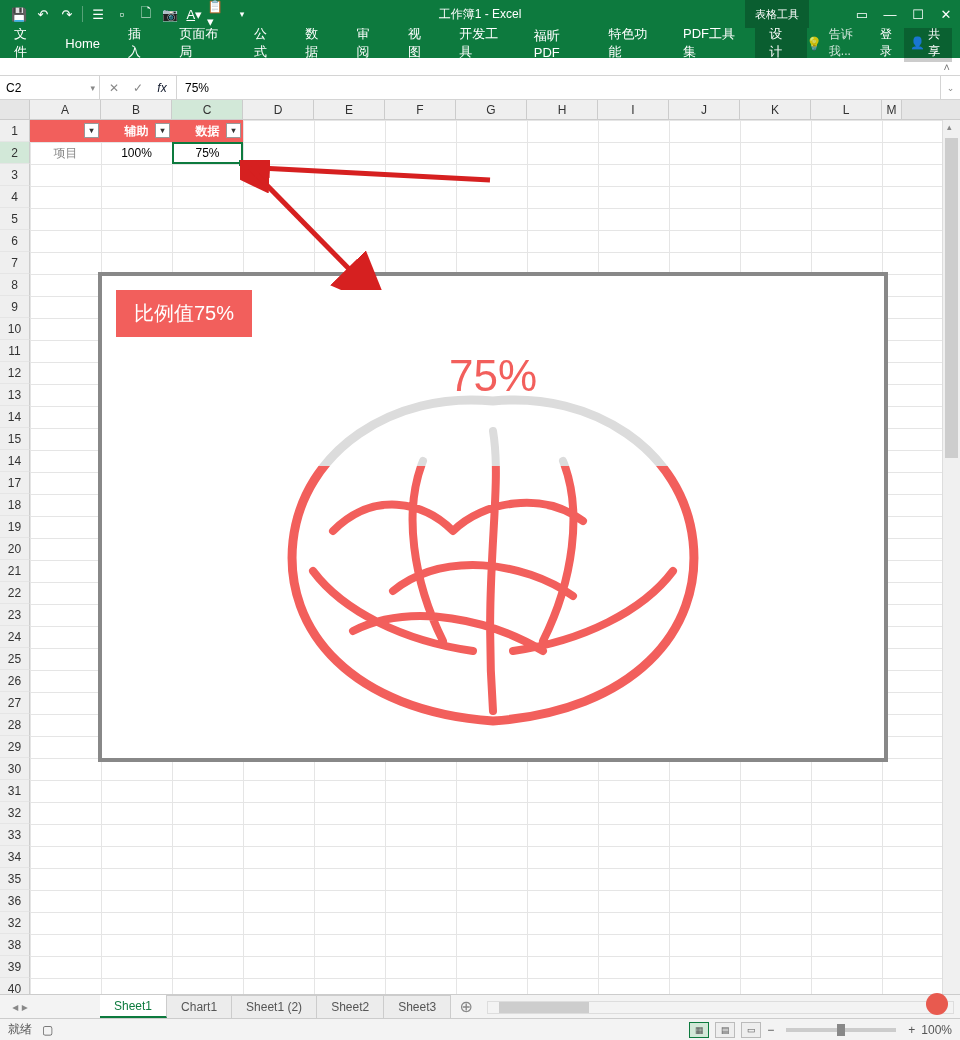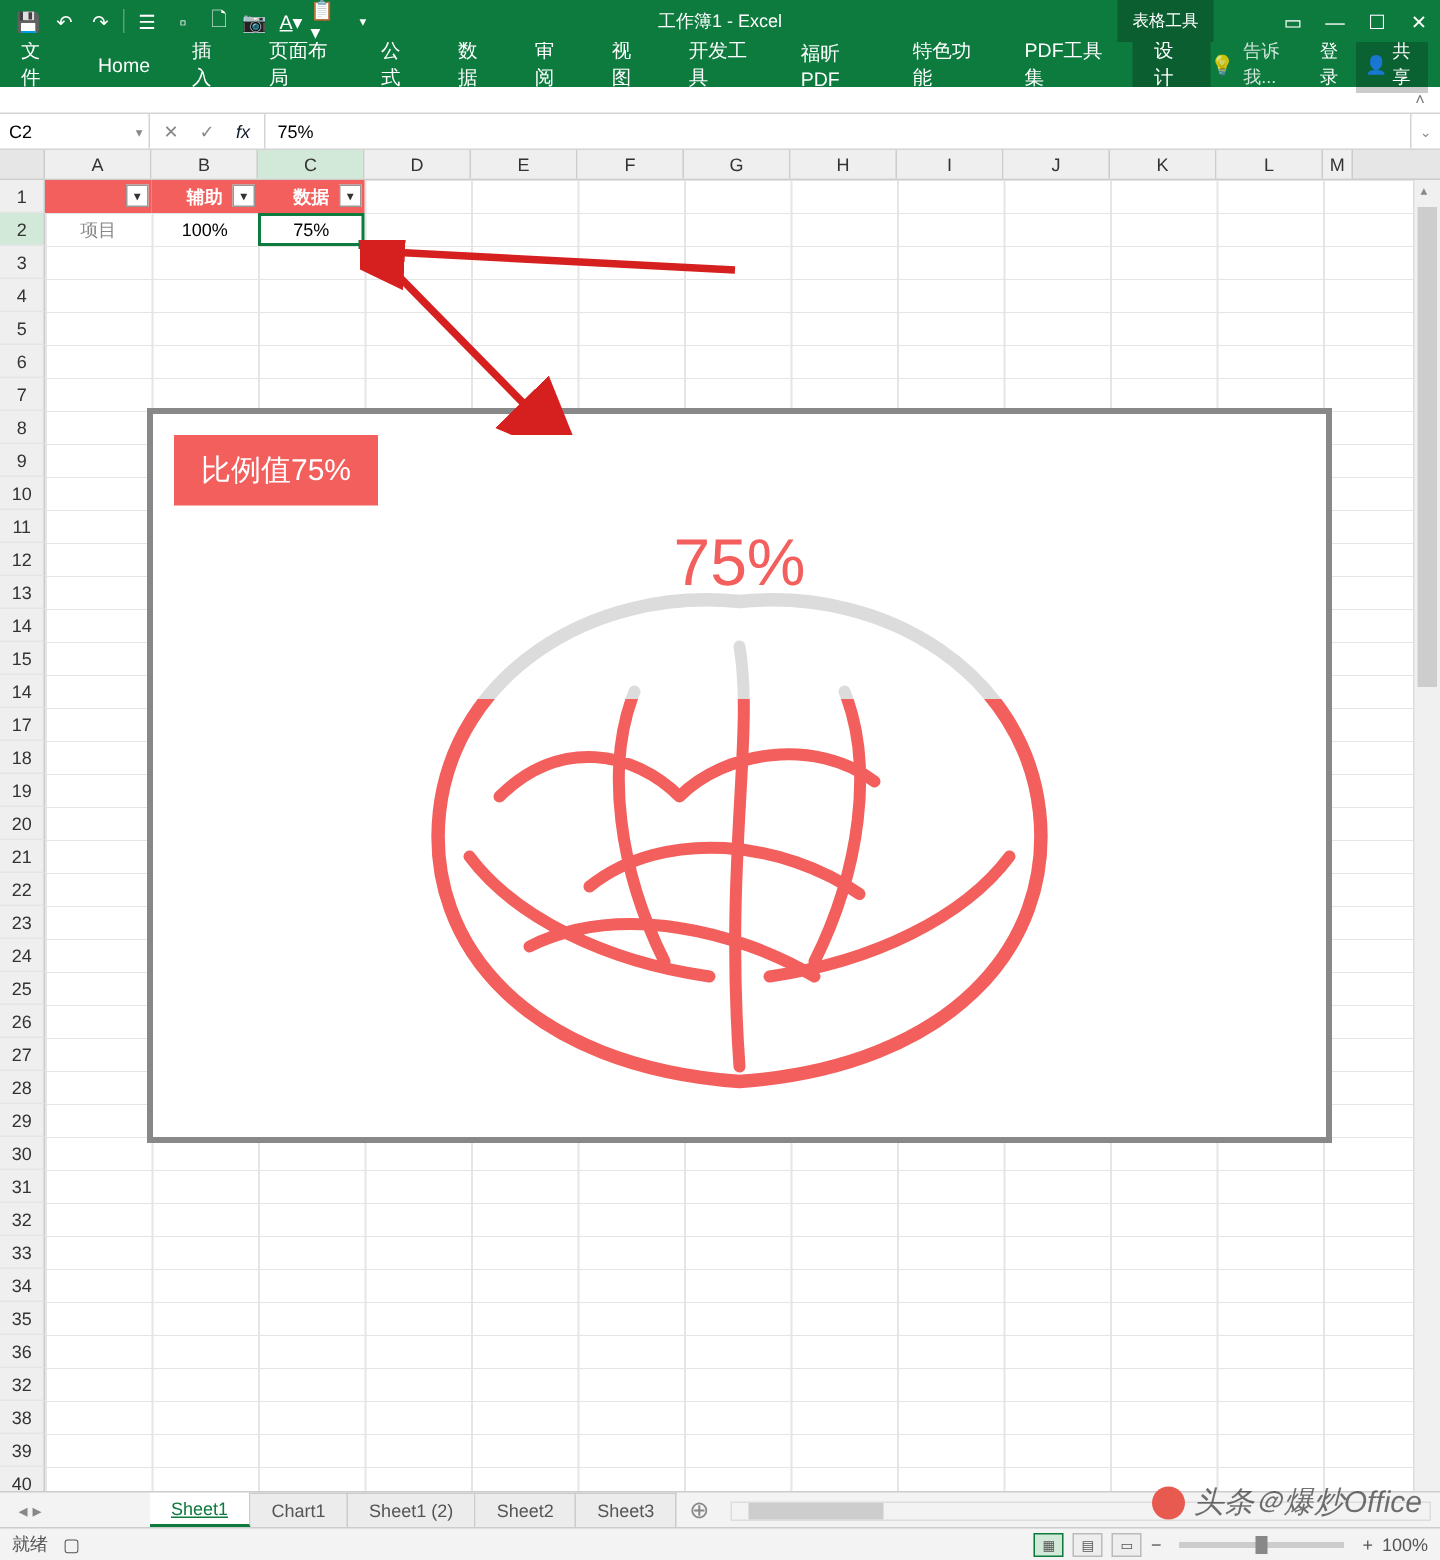--- a/index.html
+++ b/index.html
@@ -74,21 +74,21 @@
 .brain-svg { width: 100%; height: 100%; }
 
 
 .arrow { position: absolute; pointer-events: none; }
 
 
 .sheet-bar { position: absolute; left: 0; right: 0; bottom: 22px; height: 24px; background: #f3f3f3; border-top: 1px solid #ccc; display: flex; align-items: stretch; font-size: 12px; }
 .sheet-nav { width: 40px; display: flex; align-items: center; justify-content: center; gap: 6px; color: #888; }
 .sheet-spacer { width: 60px; }
 .sheet-tab { padding: 0 14px; border-right: 1px solid #ccc; border-top: 1px solid #ccc; background: #ececec; display: flex; align-items: center; color: #555; cursor: pointer; }
-.sheet-tab.active { background: #fff; border-bottom: 2px solid #0d7a3e; border-top: 1px solid #ccc; color: #0d7a3e; margin-top: -1px; text-decoration: underline; }
+.sheet-tab.active { background: #fff; border-bottom: 2px solid #0d7a3e; border-top: 1px solid #ccc; color: #0d7a3e; margin-top: -1px; }
 .sheet-new { width: 30px; display: flex; align-items: center; justify-content: center; color: #888; font-size: 16px; }
 .sheet-hscroll { flex: 1; margin: 3px 6px; position: relative; }
 .sheet-hscroll .htrack { position: absolute; left: 0; right: 0; top: 3px; height: 13px; background: #f3f3f3; border: 1px solid #ddd; }
 .sheet-hscroll .hthumb { position: absolute; left: 12px; width: 90px; top: 4px; height: 11px; background: #cdcdcd; }
 
 
 .status-bar { position: absolute; left: 0; right: 0; bottom: 0; height: 22px; background: #f3f3f3; border-top: 1px solid #ccc; display: flex; align-items: center; font-size: 12px; color: #555; padding: 0 8px; }
 .status-left { display: flex; align-items: center; gap: 10px; }
 .status-right { margin-left: auto; display: flex; align-items: center; gap: 6px; }
 .view-btn { width: 20px; height: 16px; border: 1px solid #bbb; background: #eee; display: flex; align-items: center; justify-content: center; font-size: 9px; }
@@ -328,14 +328,13 @@
     <div class="zoom-track">
         <div class="zoom-thumb"></div>
       </div>
     <span>+</span>
     <span>100%</span>
   </div>
 </div>
 
 <div class="watermark">
   <span class="wicon"></span>
-  <span>头条＠爆炒Office</span>
 </div>
 
 </body></html>

